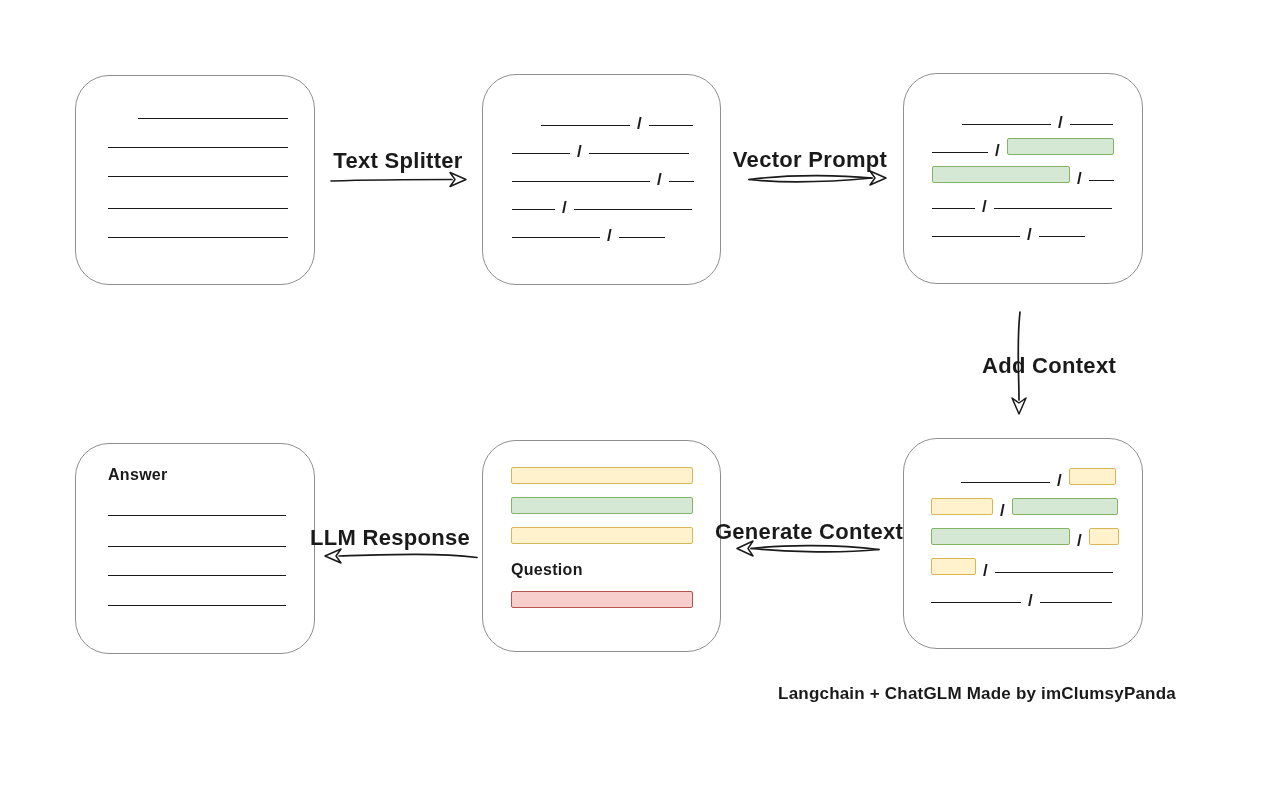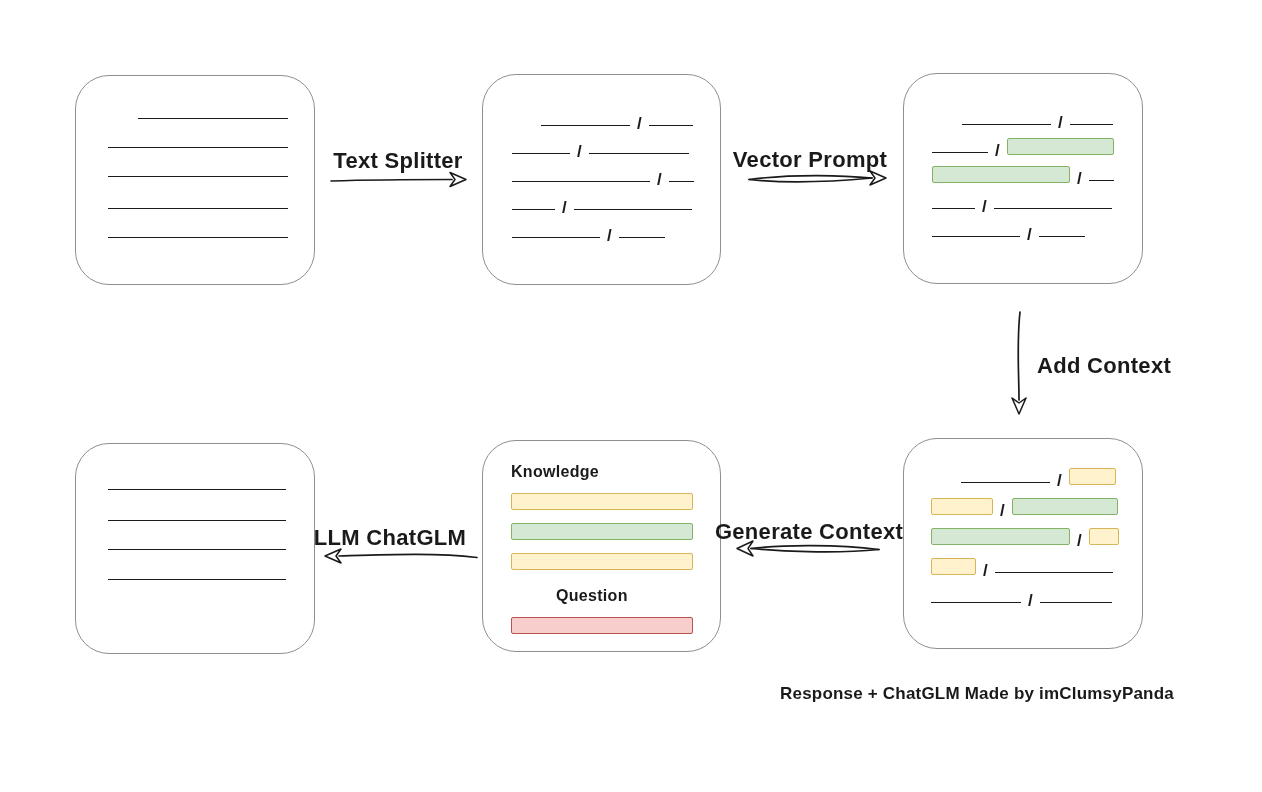--- a/index.html
+++ b/index.html
@@ -41,21 +41,21 @@
   .chip-red   {background:var(--red-fill,#f8cecc);   border-color:var(--red-border,#b85450);}
   .seg-title{display:inline-block;font-size:16px;font-weight:600;letter-spacing:.3px;margin-bottom:2px;white-space:nowrap;}
 
   .flow-label{
     position:absolute;font-size:22px;font-weight:600;letter-spacing:.3px;
     white-space:nowrap;
   }
   .flow-label.centered{transform:translateX(-50%);}
   .lbl-text-splitter  {left:398px; top:148px;}
   .lbl-vector-search  {left:810px; top:147px;}
-  .lbl-add-context    {left:1037px;top:353px;}
+  .lbl-add-context    {left:982px;top:353px;}
   .lbl-generate-prompt{left:809px; top:519px;}
   .lbl-llm-response   {left:390px; top:525px;}
   .caption{
     position:absolute;left:977px;top:684px;transform:translateX(-50%);
     font-size:17px;font-weight:600;letter-spacing:.2px;white-space:nowrap;
   }
 </style>
 </head>
 <body>
 
@@ -151,47 +151,47 @@
         <span class="seg-slash">/</span>
         <span class="seg-line" style="width: 118px;"></span>
       </div>
       <div class="row" style="height: 28px;">
         <span class="seg-line" style="width: 88px;"></span>
         <span class="seg-slash">/</span>
         <span class="seg-line" style="width: 46px;"></span>
       </div>
     </div>
   <div class="card card-answer">
+      <div class="row" style="height: 26px;">
+        <span class="seg-title">Answer</span>
+      </div>
       <div class="row" style="height: 33px;">
         <span class="seg-line" style="width: 178px;"></span>
       </div>
       <div class="row" style="height: 31px;">
         <span class="seg-line" style="width: 178px;"></span>
       </div>
       <div class="row" style="height: 29px;">
         <span class="seg-line" style="width: 178px;"></span>
       </div>
       <div class="row" style="height: 30px;">
         <span class="seg-line" style="width: 178px;"></span>
       </div>
     </div>
   <div class="card card-prompt">
-      <div class="row" style="height: 26px;">
-        <span class="seg-title">Knowledge</span>
-      </div>
       <div class="row" style="height: 28px;">
         <span class="seg-chip chip-yellow" style="width: 182px;"></span>
       </div>
       <div class="row" style="height: 30px;">
         <span class="seg-chip chip-green" style="width: 182px;"></span>
       </div>
       <div class="row" style="height: 30px;">
         <span class="seg-chip chip-yellow" style="width: 182px;"></span>
       </div>
-      <div class="row" style="height: 36px; margin-left: 45px;">
+      <div class="row" style="height: 36px;">
         <span class="seg-title">Question</span>
       </div>
       <div class="row" style="height: 28px;">
         <span class="seg-chip chip-red" style="width: 182px;"></span>
       </div>
     </div>
   <div class="card card-context">
       <div class="row" style="height: 30px; margin-left: 30px;">
         <span class="seg-line" style="width: 89px;"></span>
         <span class="seg-slash">/</span>
@@ -216,16 +216,16 @@
         <span class="seg-line" style="width: 90px;"></span>
         <span class="seg-slash">/</span>
         <span class="seg-line" style="width: 72px;"></span>
       </div>
     </div>
 
   <div class="flow-label centered lbl-text-splitter">Text Splitter</div>
   <div class="flow-label centered lbl-vector-search">Vector Prompt</div>
   <div class="flow-label lbl-add-context">Add Context</div>
   <div class="flow-label centered lbl-generate-prompt">Generate Context</div>
-  <div class="flow-label centered lbl-llm-response">LLM ChatGLM</div>
-
-  <div class="caption">Response + ChatGLM Made by imClumsyPanda</div>
+  <div class="flow-label centered lbl-llm-response">LLM Response</div>
+
+  <div class="caption">Langchain + ChatGLM Made by imClumsyPanda</div>
 </div>
 
 </body></html>

